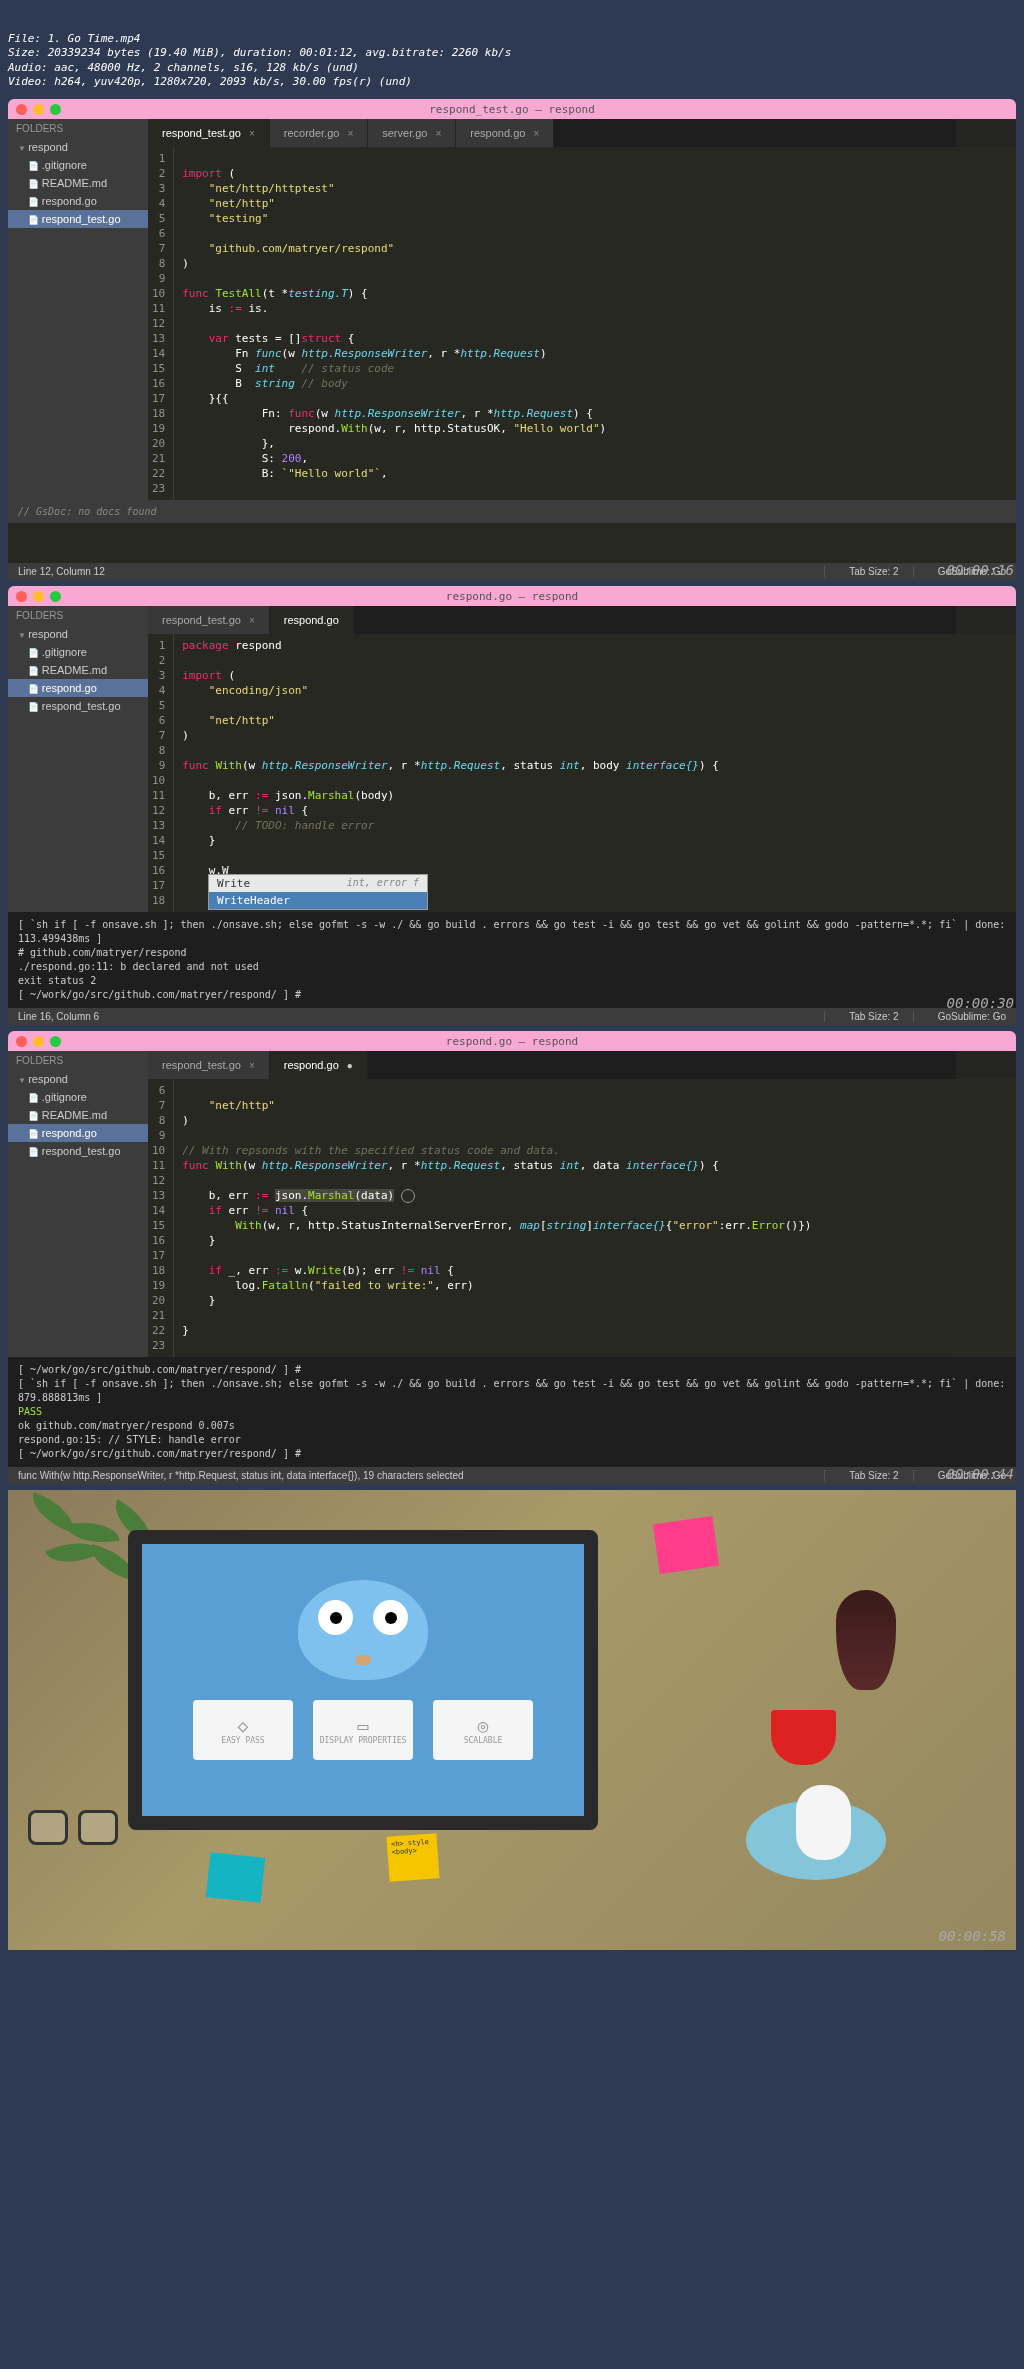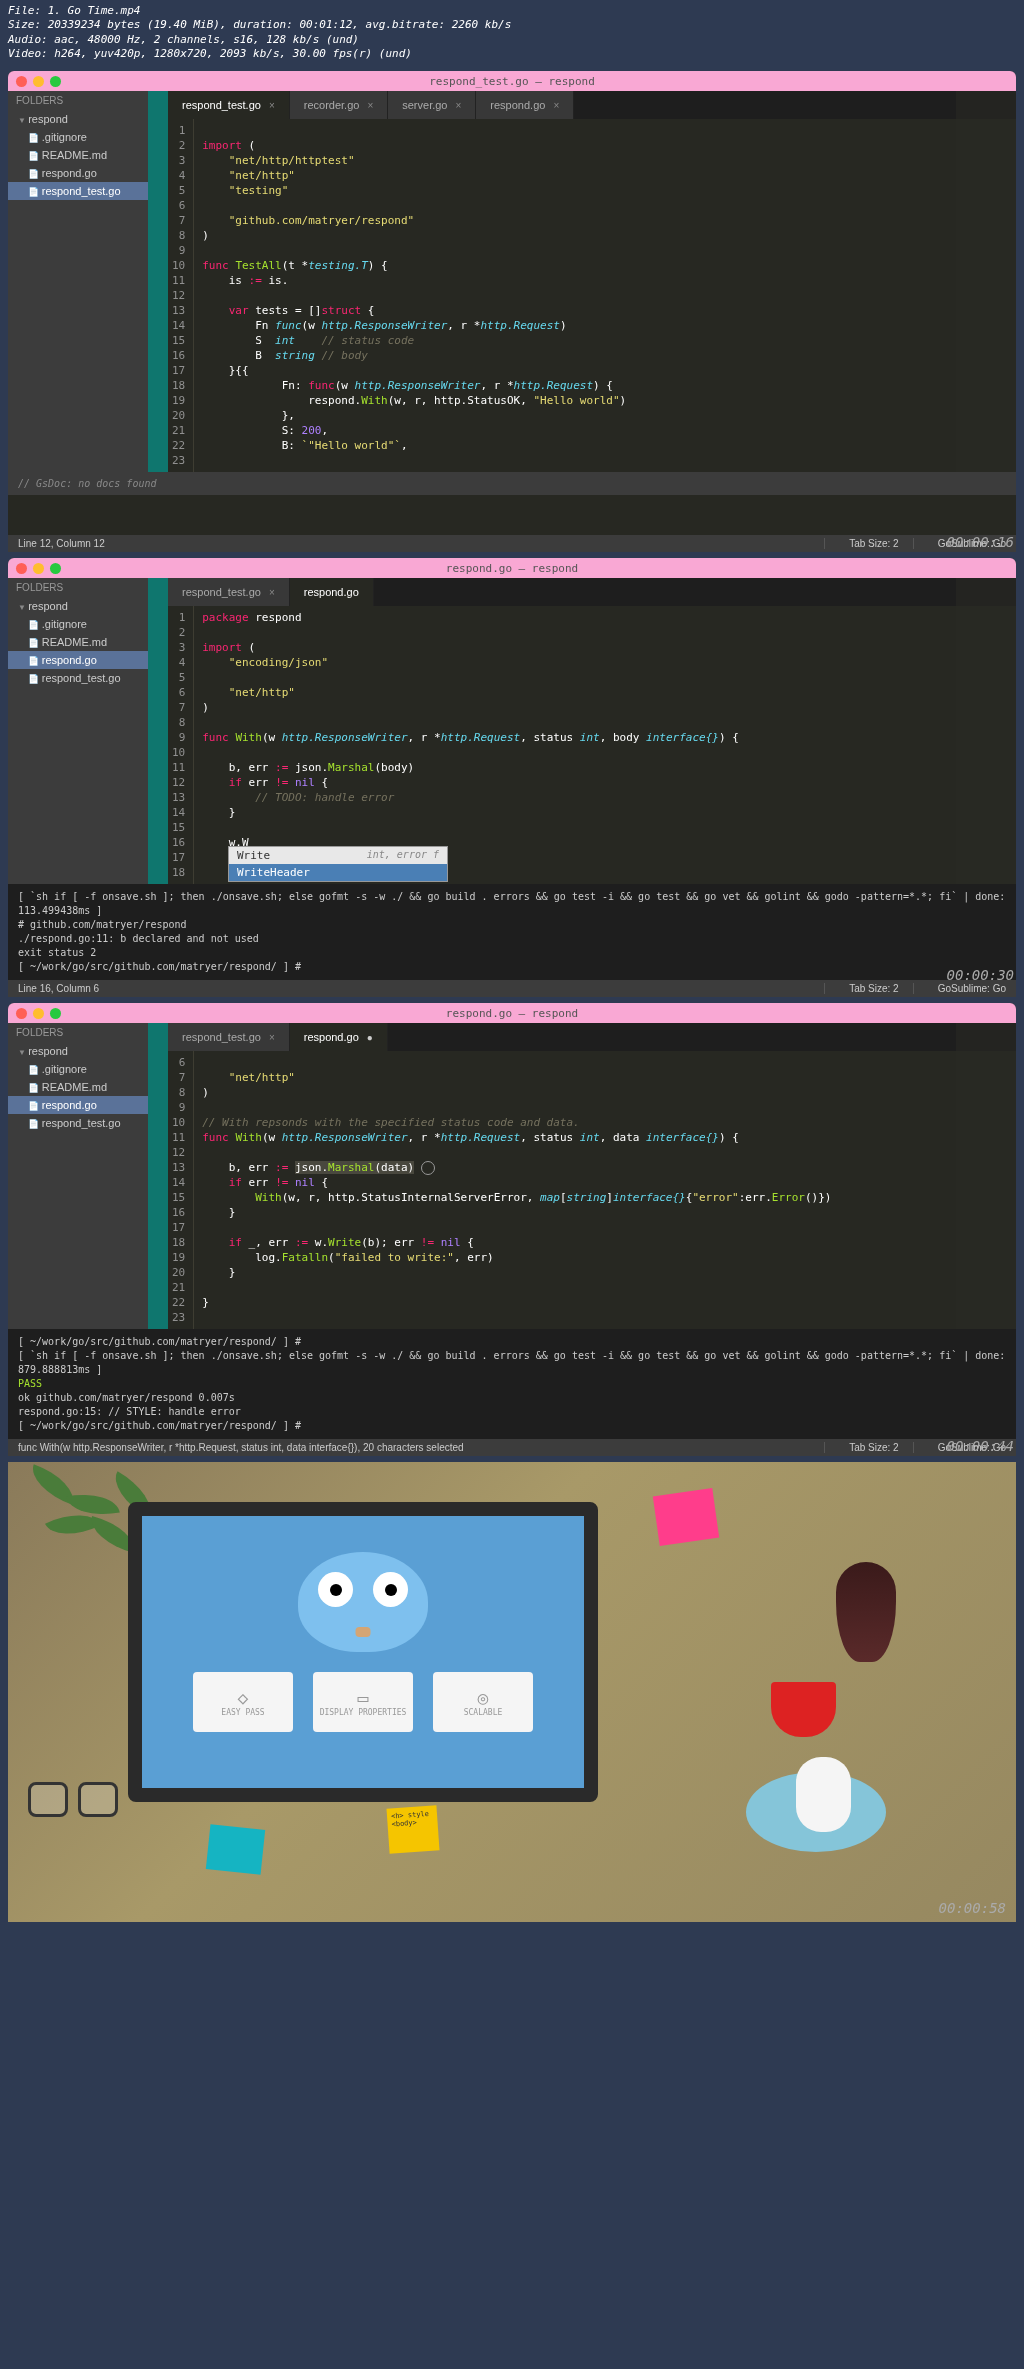--- a/index.html
+++ b/index.html
@@ -1,26 +1,26 @@
 <!DOCTYPE html>
 <html><head>
 <meta charset="utf-8">
 <style>
 * { margin: 0; padding: 0; box-sizing: border-box; }
 body { font-family: Menlo, Monaco, Consolas, monospace; font-size: 11px; background: #2e3a52; color: #fff; width: 1024px; }
-.header-info { background: #2e3a52; padding: 4px 8px; font-style: italic; font-size: 11px; line-height: 1.3; }
+.header-info { background: #2e3a52; padding: 4px 8px; font-style: italic; font-size: 11px; line-height: 1.3; margin-top: 28px; }
 .editor-window { background: #272822; margin: 6px 8px; border-radius: 6px 6px 0 0; overflow: hidden; }
 .titlebar { background: #f9a8d4; height: 20px; display: flex; align-items: center; padding: 0 8px; position: relative; }
 .traffic-lights { display: flex; gap: 6px; }
 .traffic-light { width: 11px; height: 11px; border-radius: 50%; }
 .tl-red { background: #ff5f56; }
 .tl-yellow { background: #ffbd2e; }
 .tl-green { background: #27c93f; }
 .window-title { position: absolute; left: 50%; transform: translateX(-50%); color: #555; font-size: 11px; }
-.editor-body { display: flex; background: #0f766e; gap: 20px; }
+.editor-body { display: flex; background: #bef264; }
 .sidebar { width: 140px; background: #3c3c3c; color: #ccc; font-family: Helvetica, Arial, sans-serif; font-size: 11px; }
 .sidebar-header { padding: 4px 8px; color: #999; font-size: 10px; text-transform: uppercase; }
 .folder-item { padding: 3px 8px 3px 20px; cursor: pointer; }
 .folder-item.root { padding-left: 10px; }
 .folder-item.selected { background: #5a7299; color: #fff; }
 .folder-icon::before { content: "▼ "; font-size: 8px; color: #888; }
 .file-icon::before { content: "📄 "; font-size: 9px; }
 .tabs { display: flex; background: #1e1e1e; height: 28px; }
 .tab { padding: 6px 14px; background: #383838; color: #aaa; font-family: Helvetica, Arial, sans-serif; font-size: 11px; border-right: 1px solid #222; position: relative; cursor: pointer; display: flex; align-items: center; gap: 8px; }
 .tab.active { background: #272822; color: #fff; }
@@ -297,21 +297,21 @@
   </div>
   <div class="console">
 <div>[ ~/work/go/src/github.com/matryer/respond/ ] #</div>
 <div>[ `sh if [ -f onsave.sh ]; then ./onsave.sh; else gofmt -s -w ./ &amp;&amp; go build . errors &amp;&amp; go test -i &amp;&amp; go test &amp;&amp; go vet &amp;&amp; golint &amp;&amp; godo -pattern=*.*; fi` | done: 879.888813ms ]</div>
 <div><span class="pass">  PASS</span></div>
 <div>  ok      github.com/matryer/respond  0.007s</div>
 <div>  respond.go:15: // STYLE: handle error</div>
 <div>[ ~/work/go/src/github.com/matryer/respond/ ] #</div>
   </div>
   <div class="statusbar">
-    <div>func With(w http.ResponseWriter, r *http.Request, status int, data interface{}), 20 characters selected</div>
+    <div>func With(w http.ResponseWriter, r *http.Request, status int, data interface{}), 19 characters selected</div>
     <div class="statusbar-right">
       <div class="sb-item">Tab Size: 2</div>
       <div class="sb-item">GoSublime: Go</div>
     </div>
   </div>
 </div>
 <div class="timestamp" style="bottom:2px">00:00:44</div>
 </div>
 
 <div class="photo-section">

